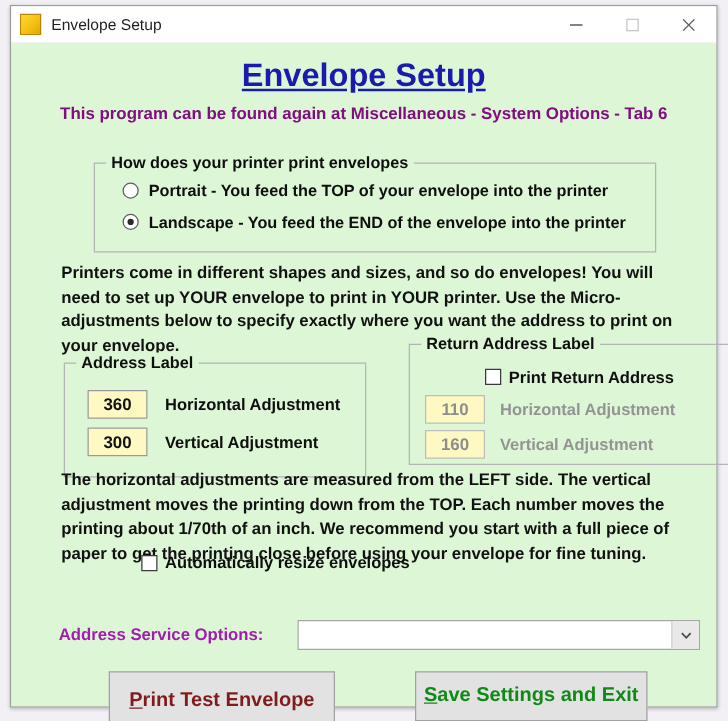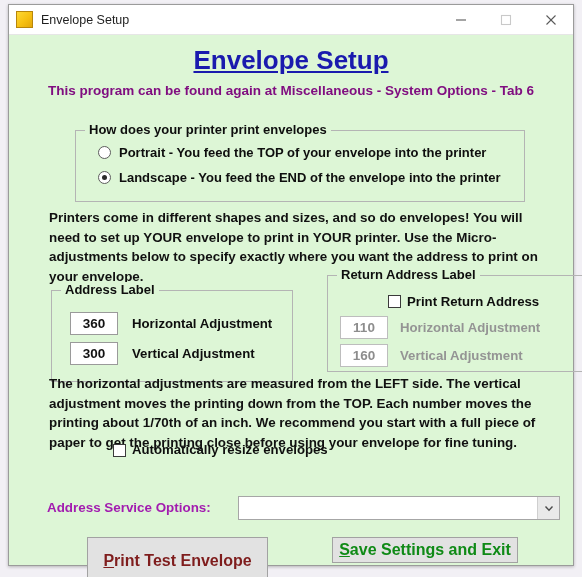--- a/index.html
+++ b/index.html
@@ -164,21 +164,21 @@
     color: #111111;
     line-height: 19.5px;
   }
   #para1 { left: 40px; top: 173px; width: 506px; }
   #para2 { left: 40px; top: 339px; width: 508px; }
 
   .num-field {
     position: absolute;
     width: 48px;
     height: 23px;
-    background: #ffffff;
+    background: #fef9c3;
     border: 1px solid #9a9a9a;
     box-sizing: border-box;
     font-size: 13.5px;
     font-weight: bold;
     color: #121212;
     display: flex;
     align-items: center;
     justify-content: center;
     font-family: "Liberation Sans", sans-serif;
   }
@@ -255,21 +255,21 @@
     border: 1px solid #a2a2a2;
     box-sizing: border-box;
     display: flex;
     align-items: center;
     justify-content: center;
     font-size: 16px;
     font-weight: bold;
     white-space: nowrap;
   }
   #btn-print { left: 78px; top: 502px; width: 181px; height: 48px; color: #7f1d1d; }
-  #btn-save  { left: 323px; top: 502px; width: 186px; height: 26px; color: #0f8a16; }
+  #btn-save  { left: 323px; top: 502px; width: 186px; height: 40px; color: #0f8a16; }
   .push-btn .mnemonic { text-decoration: underline; }
   .push-btn .rest { text-decoration: none; }
   .push-btn .lbl { text-decoration: none; }
 </style>
 </head>
 <body>
 
 <div id="window">
 
   <div id="titlebar">

